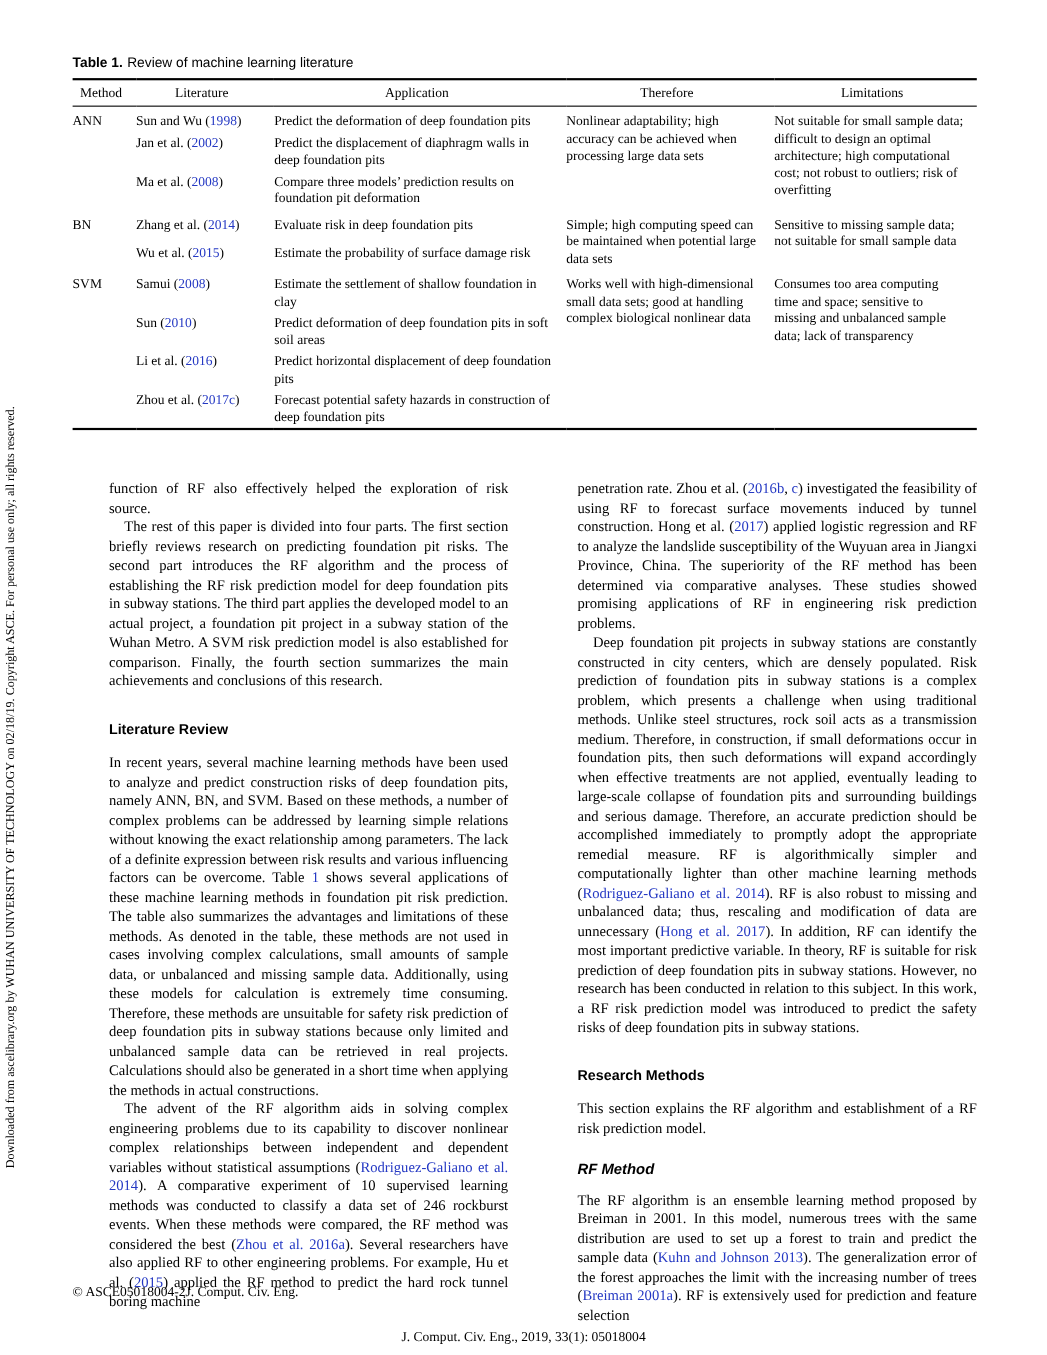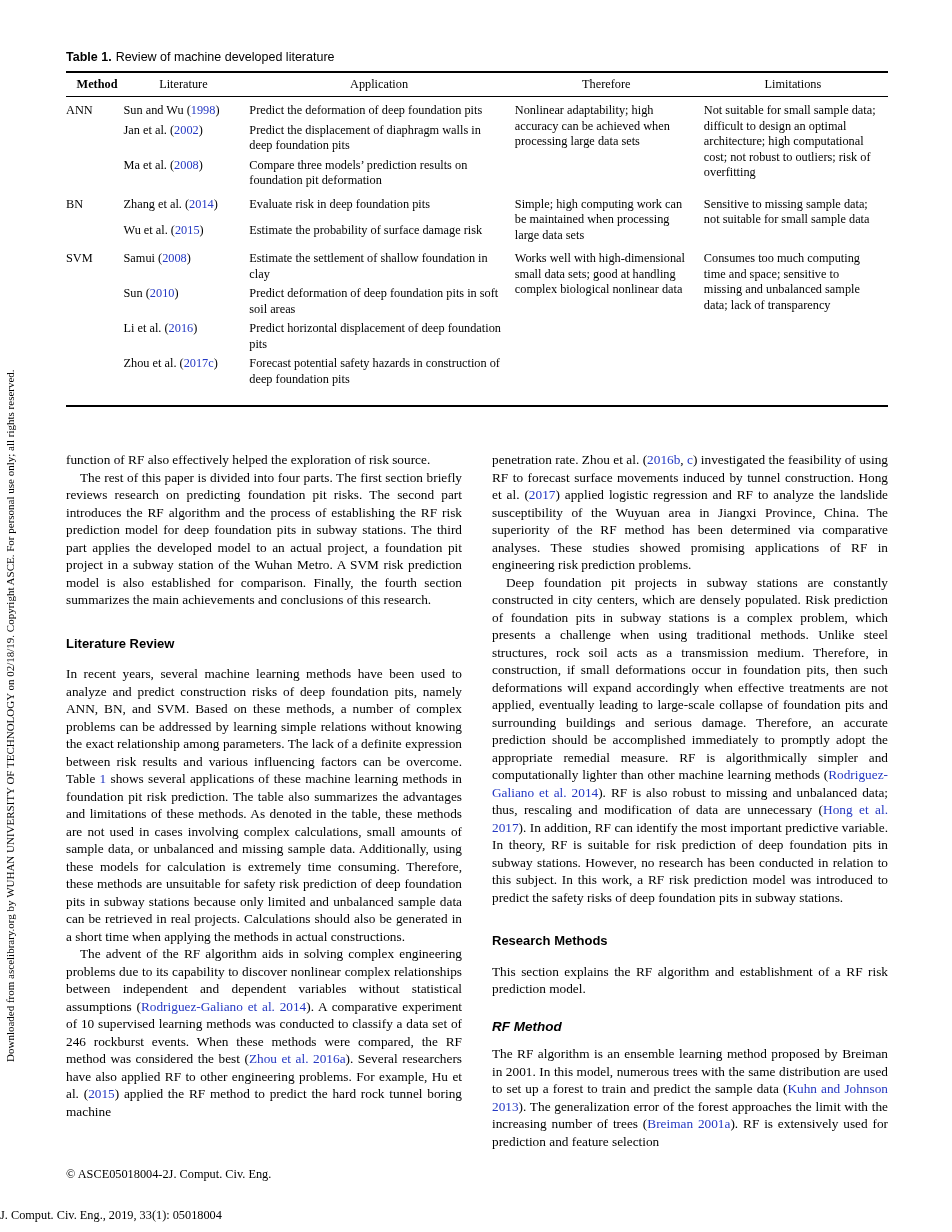--- a/index.html
+++ b/index.html
@@ -8,49 +8,49 @@
   .sidebar-rotated{position:absolute;left:4px;top:1062px;width:730px;height:16px;
         transform:rotate(-90deg);transform-origin:0 0;font-size:11px;white-space:nowrap;
         font-family:"Liberation Serif",serif;color:#000;}
   .content{padding:50px 64px 0 66px;}
   .table-caption{font-family:"Liberation Sans",sans-serif;font-size:12.5px;margin-bottom:7px;}
   .table-label{font-weight:bold;margin-right:4px;}
   table.lit-table{border-collapse:collapse;width:100%;border-top:2px solid #000;
         border-bottom:2px solid #000;font-size:12.3px;line-height:1.26;table-layout:fixed;}
   table.lit-table thead th{border-bottom:1px solid #000;font-weight:normal;text-align:center;
         padding:4px 6px 4px 0;font-size:12.3px;}
-  table.lit-table thead th.th-first{text-align:right;font-weight:bold;}
+  table.lit-table thead th.th-first{text-align:center;}
   table.lit-table td{vertical-align:top;text-align:left;padding:2px 10px 2px 0;}
   table.lit-table tr.group-start td{padding-top:6px;margin-top:43px;}
-  table.lit-table tbody tr:last-child td{padding-bottom:18px;}
+  table.lit-table tbody tr:last-child td{padding-bottom:2px;}
   .columns{display:flex;gap:30px;margin-top:44px;}
-  .col{width:396px;font-size:13.3px;line-height:17.5px;text-align:justify;}
+  .col{width:396px;font-size:13.3px;line-height:17.5px;text-align:justify;margin-left:33px;}
   .para{margin:0;}
   .para.indent{text-indent:14px;}
   h2.section-heading{font-family:"Liberation Sans",sans-serif;font-size:13px;font-weight:bold;
         margin:26px 0 13px 0;text-align:left;}
   h3.sub-heading{font-family:"Liberation Sans",sans-serif;font-size:13.5px;font-weight:bold;
         font-style:italic;margin:20px 0 10px 0;text-align:left;}
   .cite-link{color:var(--link-color,#2438c3);cursor:pointer;}
   .footer{position:absolute;left:66px;right:64px;top:1167px;display:flex;
         font-size:12.3px;}
-  .bottom-line{position:absolute;left:0;top:1208px;width:100%;text-align:left;font-size:12.3px;}
+  .bottom-line{position:absolute;left:0;top:1208px;width:100%;text-align:center;font-size:12.3px;}
 </style>
 </head>
 <body>
 
 <div class="page">
 
   <div class="sidebar-rotated">Downloaded from ascelibrary.org by WUHAN UNIVERSITY OF TECHNOLOGY on 02/18/19. Copyright ASCE. For personal use only; all rights reserved.</div>
 
   <div class="content">
 
     <div class="table-block">
       <div class="table-caption">
-        <span class="table-label">Table 1.</span><span>Review of machine developed literature</span>
+        <span class="table-label">Table 1.</span><span>Review of machine learning literature</span>
       </div>
       <table class="lit-table">
         <colgroup>
           <col style="width:7%">
             <col style="width:15.3%">
             <col style="width:32.3%">
           <col style="width:23%">
             <col style="width:22.4%">
         </colgroup>
         <thead id="table-head">
@@ -75,33 +75,33 @@
               <td>Predict the displacement of diaphragm walls in deep foundation pits</td>
             </tr>
             <tr>
               <td>Ma et al. (<span class="cite-link">2008</span>)</td>
               <td>Compare three models’ prediction results on foundation pit deformation</td>
             </tr>
             <tr class="group-start">
               <td rowspan="2">BN</td>
               <td>Zhang et al. (<span class="cite-link">2014</span>)</td>
               <td>Evaluate risk in deep foundation pits</td>
-              <td rowspan="2">Simple; high computing work can be maintained when processing large data sets</td>
+              <td rowspan="2">Simple; high computing speed can be maintained when potential large data sets</td>
               <td rowspan="2">Sensitive to missing sample data; not suitable for small sample data</td>
             </tr>
             <tr>
               <td>Wu et al. (<span class="cite-link">2015</span>)</td>
               <td>Estimate the probability of surface damage risk</td>
             </tr>
             <tr class="group-start">
               <td rowspan="4">SVM</td>
               <td>Samui (<span class="cite-link">2008</span>)</td>
               <td>Estimate the settlement of shallow foundation in clay</td>
               <td rowspan="4">Works well with high-dimensional small data sets; good at handling complex biological nonlinear data</td>
-              <td rowspan="4">Consumes too much computing time and space; sensitive to missing and unbalanced sample data; lack of transparency</td>
+              <td rowspan="4">Consumes too area computing time and space; sensitive to missing and unbalanced sample data; lack of transparency</td>
             </tr>
             <tr>
               <td>Sun (<span class="cite-link">2010</span>)</td>
               <td>Predict deformation of deep foundation pits in soft soil areas</td>
             </tr>
             <tr>
               <td>Li et al. (<span class="cite-link">2016</span>)</td>
               <td>Predict horizontal displacement of deep foundation pits</td>
             </tr>
             <tr>

